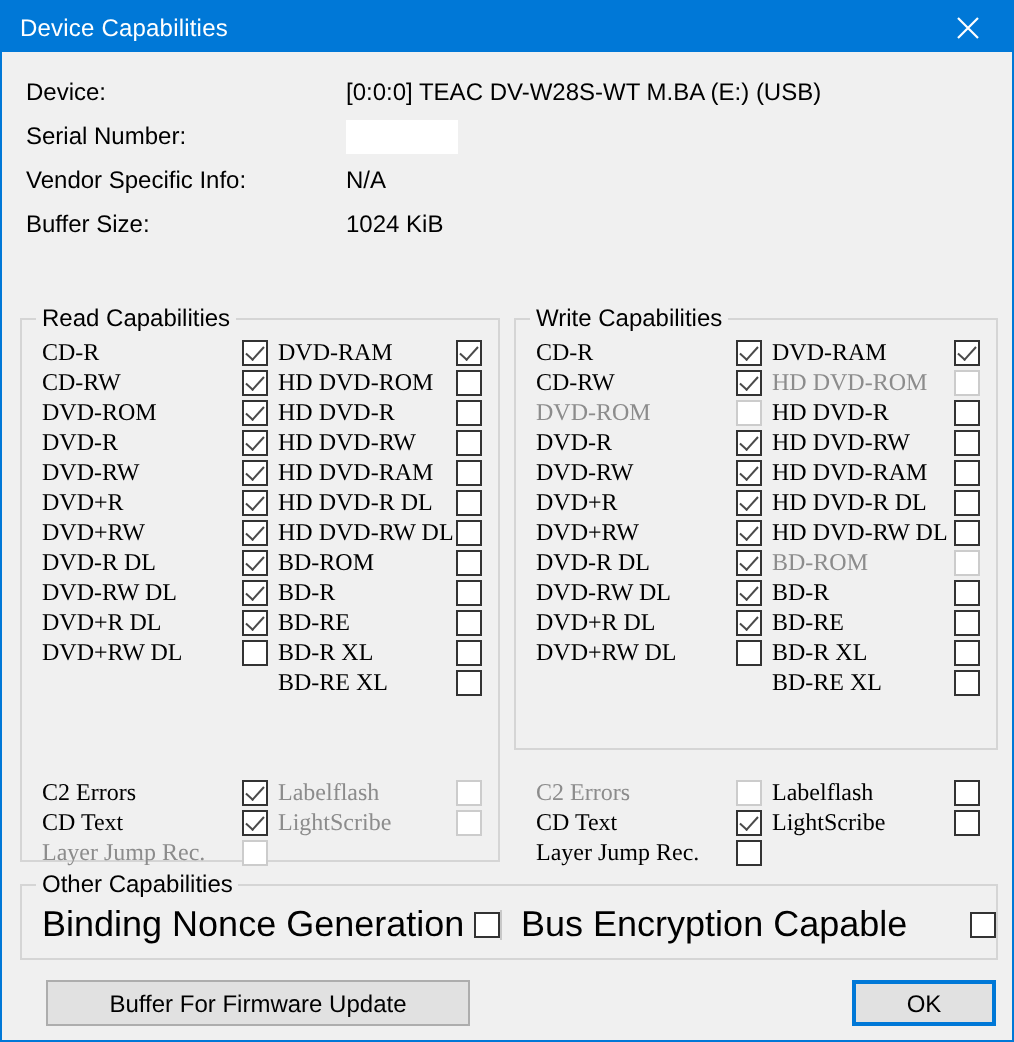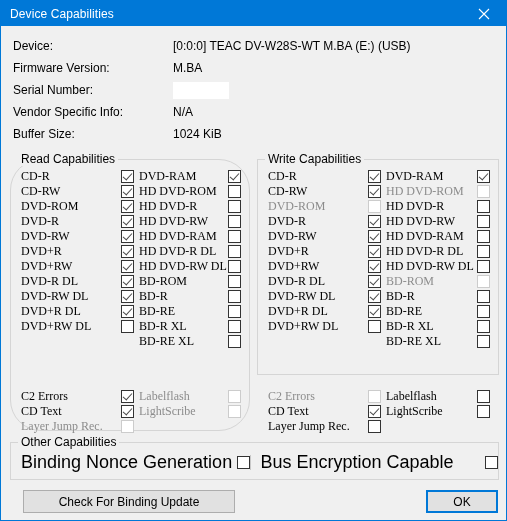--- a/index.html
+++ b/index.html
@@ -77,21 +77,21 @@
   .group-title {
     position: absolute;
     top: -8px;
     left: 7px;
     background: #f0f0f0;
     padding: 0 3px;
     font-size: 12px;
     color: #000000;
     white-space: nowrap;
   }
-  #read-group  { left: 9px;   top: 158px; width: 240px; height: 272px; border-radius: 31px; }
+  #read-group  { left: 9px;   top: 158px; width: 240px; height: 272px; }
   #write-group { left: 256px; top: 158px; width: 242px; height: 216px; }
   #other-group { left: 9px;   top: 441px; width: 489px; height: 38px; text-align: center; }
 
   
   .cap-cols {
     position: absolute;
     top: 9px;
     left: 0;
     right: 0;
     bottom: 0;
@@ -192,24 +192,20 @@
       <svg width="12" height="12" viewBox="0 0 12 12" aria-hidden="true">
         <path d="M1 1 L11 11 M11 1 L1 11" stroke="#ffffff" stroke-width="1.1" fill="none"></path>
       </svg>
     </div>
   </div>
 
   <div id="info">
       <div class="info-row">
         <div class="info-label">Device:</div>
         <div class="info-value">[0:0:0] TEAC DV-W28S-WT M.BA (E:) (USB)</div>
-      </div>
-      <div class="info-row">
-        <div class="info-label">Firmware Version:</div>
-        <div class="info-value">M.BA</div>
       </div>
       <div class="info-row">
         <div class="info-label">Serial Number:</div>
         <div class="serial-box"></div>
       </div>
       <div class="info-row">
         <div class="info-label">Vendor Specific Info:</div>
         <div class="info-value">N/A</div>
       </div>
       <div class="info-row">
@@ -478,16 +474,16 @@
           <span class="cb"></span>
         </div>
         <div class="vdiv"></div>
         <div class="other-item" style="width: 238px; padding-left: 0px; justify-content: space-between;">
           <span>Bus Encryption Capable</span>
           <span class="cb"></span>
         </div>
       </div>
   </div>
 
-  <div class="btn" id="firmware-btn">Check For Binding Update</div>
+  <div class="btn" id="firmware-btn">Buffer For Firmware Update</div>
   <div class="btn" id="ok-btn">OK</div>
 
 </div>
 
 </body></html>

